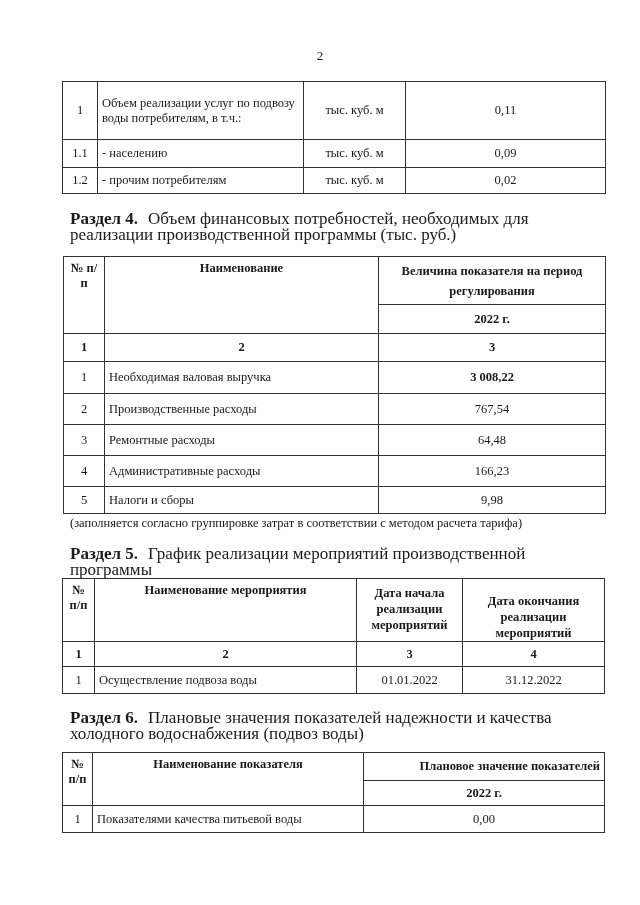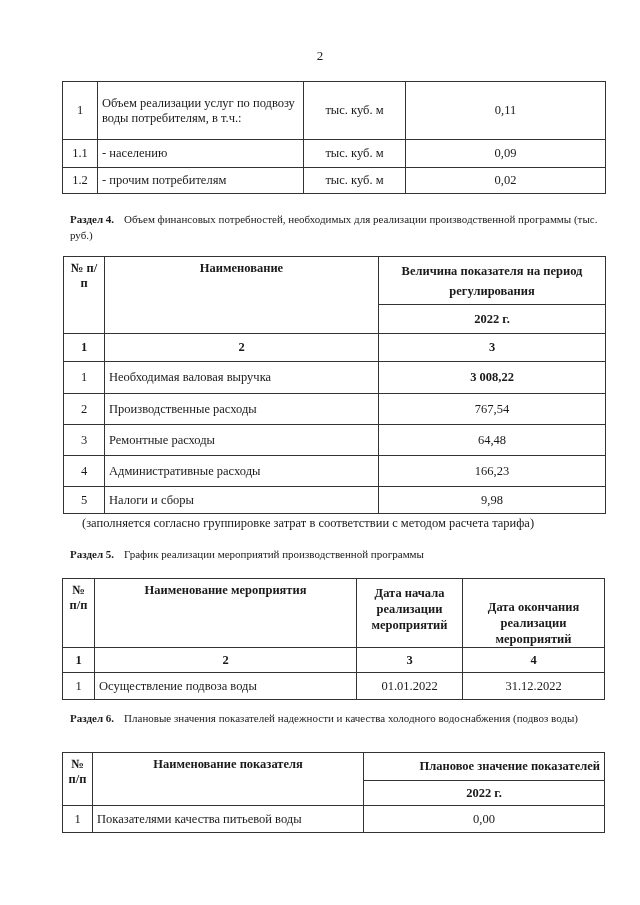--- a/index.html
+++ b/index.html
@@ -6,23 +6,23 @@
   body { width:640px; height:905px; position:relative; overflow:hidden;
          font-family:"Liberation Serif", "DejaVu Serif", serif; color:#1a1a1a; font-size:12.5px; }
   .abs { position:absolute; }
   .page-num { left:0; width:640px; top:48px; text-align:center; font-size:13px; }
   table { border-collapse:collapse; position:absolute; table-layout:fixed; }
   td, th { border:1px solid #333; padding:0 4px; vertical-align:middle; font-weight:normal; }
   th { font-weight:bold; text-align:center; vertical-align:top; padding-top:4px; }
   .c { text-align:center; }
   .l { text-align:left; }
   .b { font-weight:bold; }
-  .heading { left:70px; width:540px; font-size:11px; line-height:16px; }
+  .heading { left:70px; width:540px; font-size:17px; line-height:16px; }
   .heading .lbl { font-weight:bold; margin-right:10px; }
-  .note { left:82px; font-size:12.5px; }
+  .note { left:70px; font-size:12.5px; }
 </style>
 </head>
 <body>
 
 <div class="abs page-num">2</div>
 
 <table style="left:62px; top:81px; width:543px;">
   <colgroup>
       <col style="width:35px">
       <col style="width:206px">
@@ -114,21 +114,21 @@
       <col style="width:32px">
       <col style="width:262px">
       <col style="width:106px">
       <col style="width:142px">
     </colgroup>
   <tbody>
       <tr style="height:60px;">
     <th style="line-height:15px;">№ п/п</th>
     <th>Наименование мероприятия</th>
     <th style="line-height:16px; padding-top:6px;">Дата начала реализации мероприятий</th>
-    <th style="line-height:16px; padding-top:20px;">Дата окончания реализации мероприятий</th>
+    <th style="line-height:16px; padding-top:14px;">Дата окончания реализации мероприятий</th>
   </tr>
   <tr style="height:25px;">
     <td class="c b">1</td>
     <td class="c b">2</td>
     <td class="c b">3</td>
     <td class="c b">4</td>
   </tr>
   <tr style="height:27px;">
     <td class="c">1</td>
     <td class="l">Осуществление подвоза воды</td>

